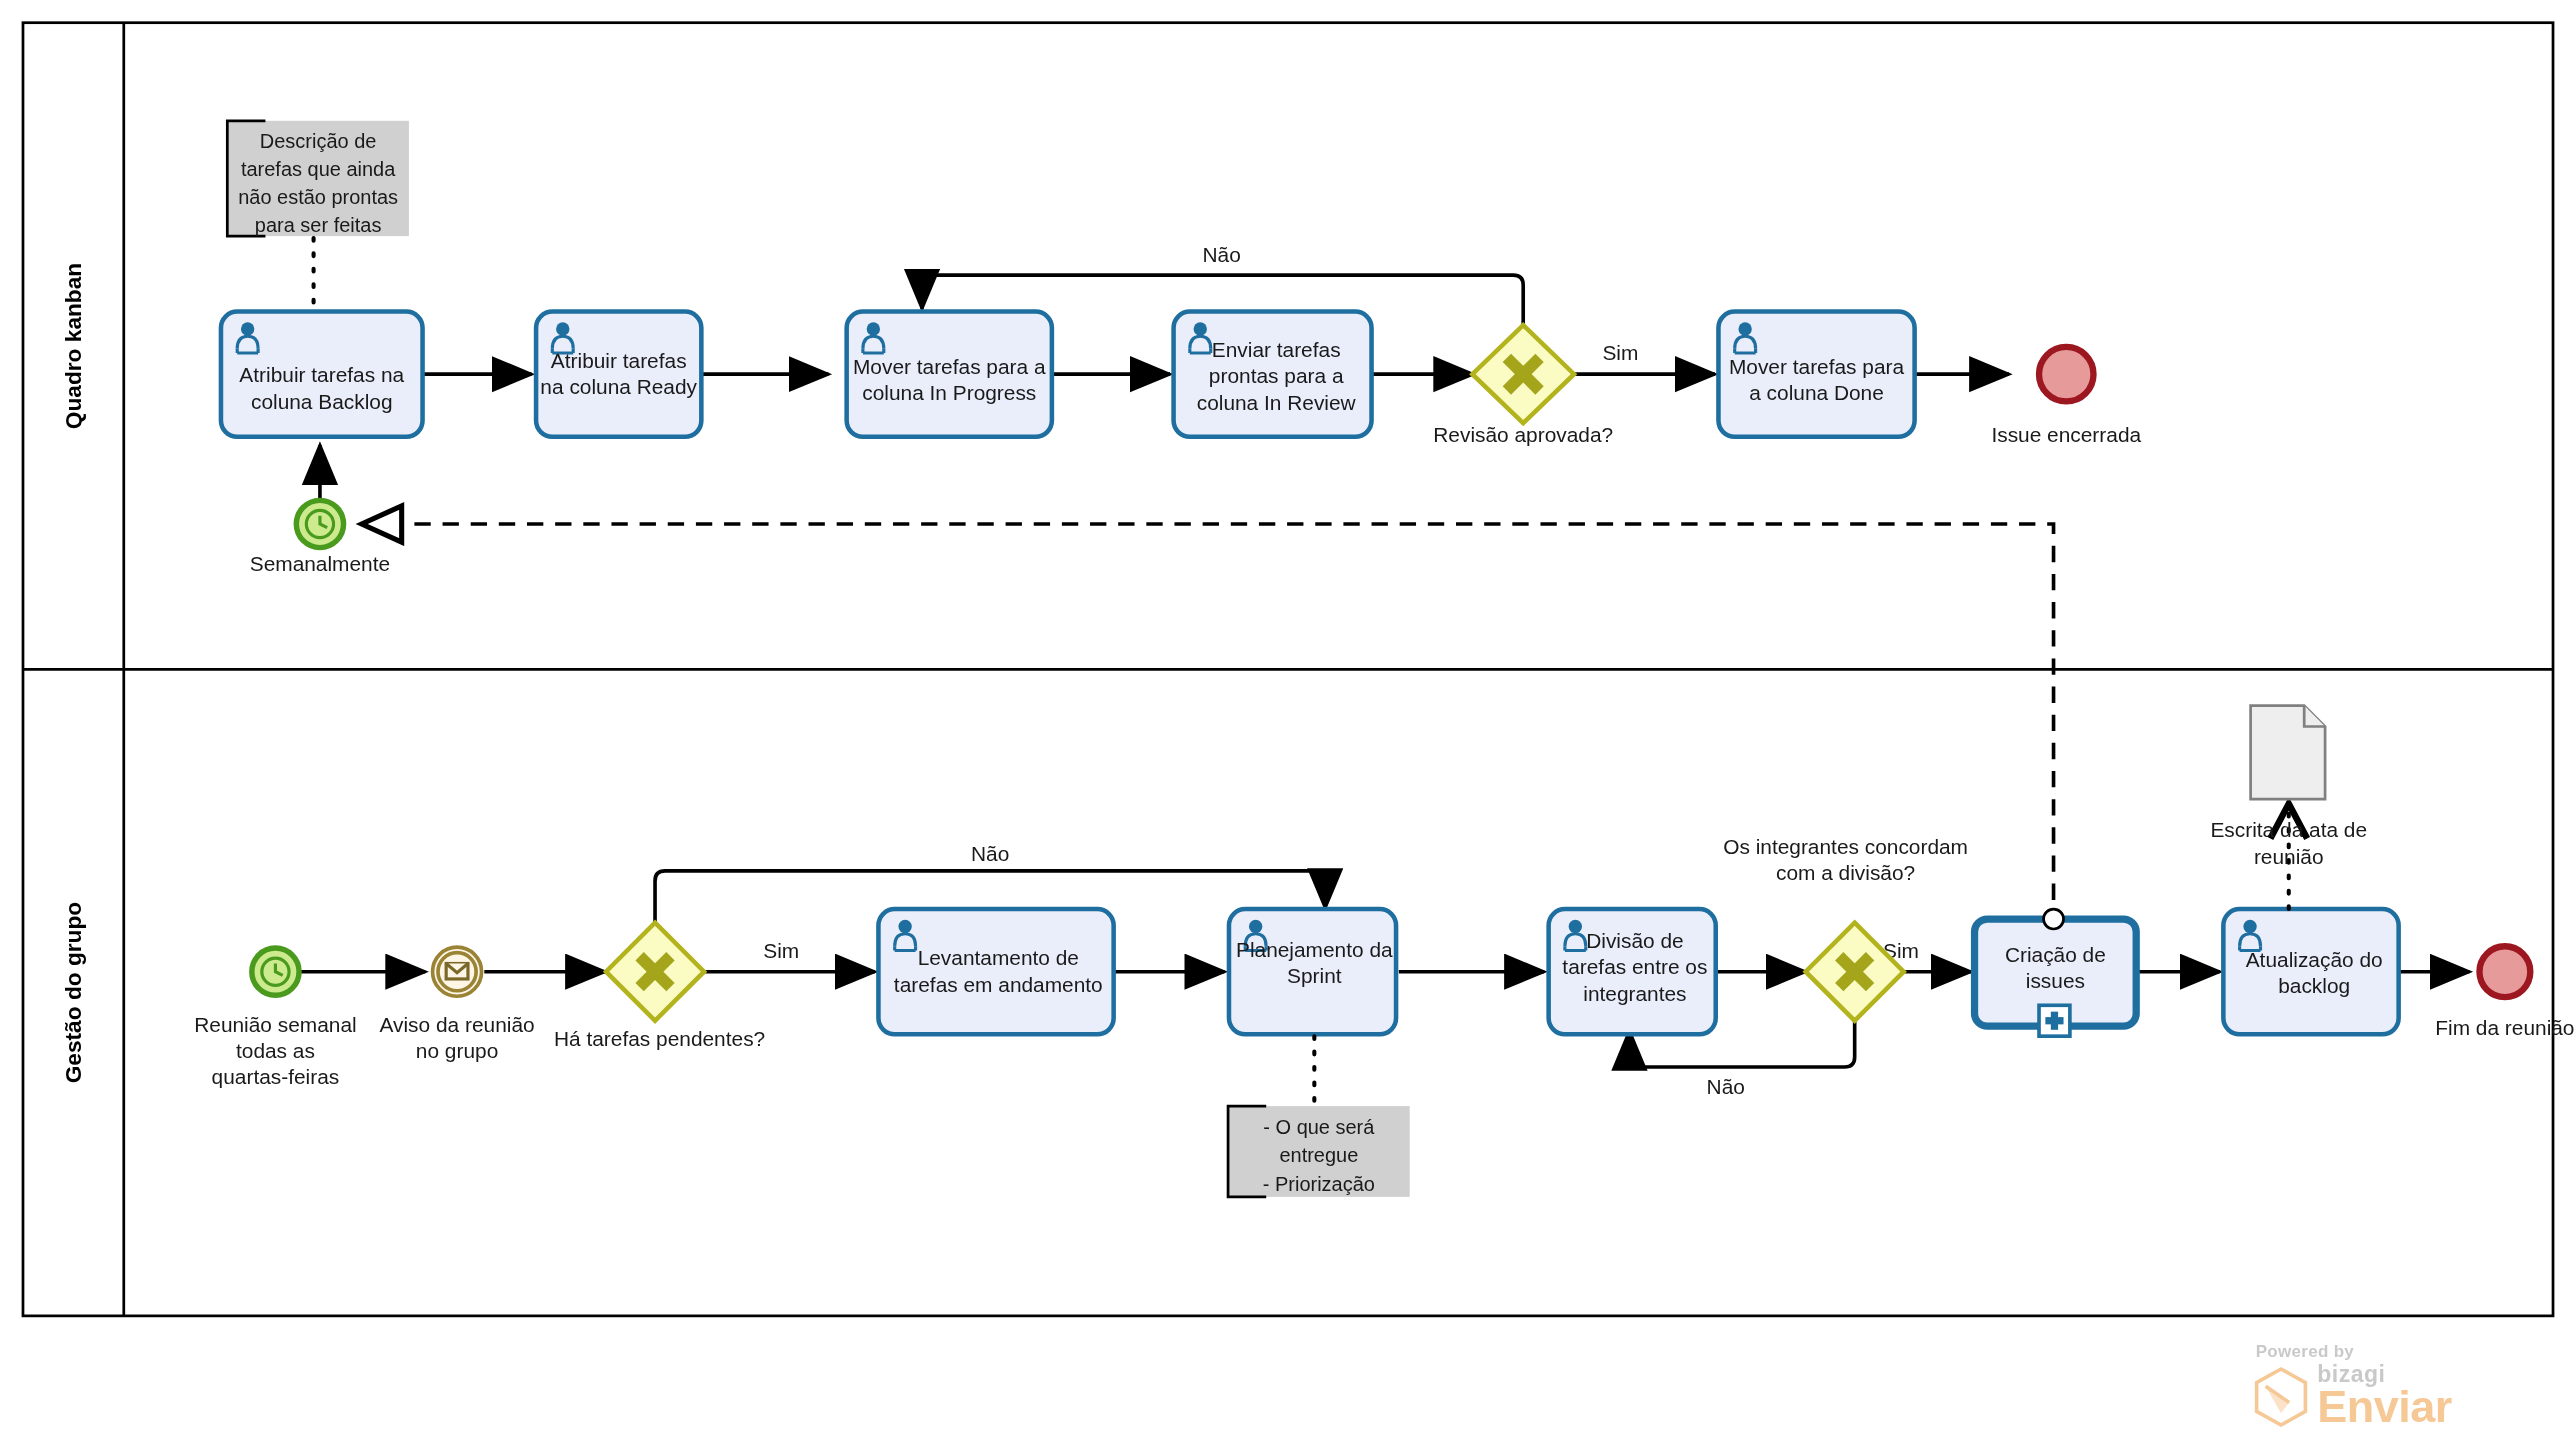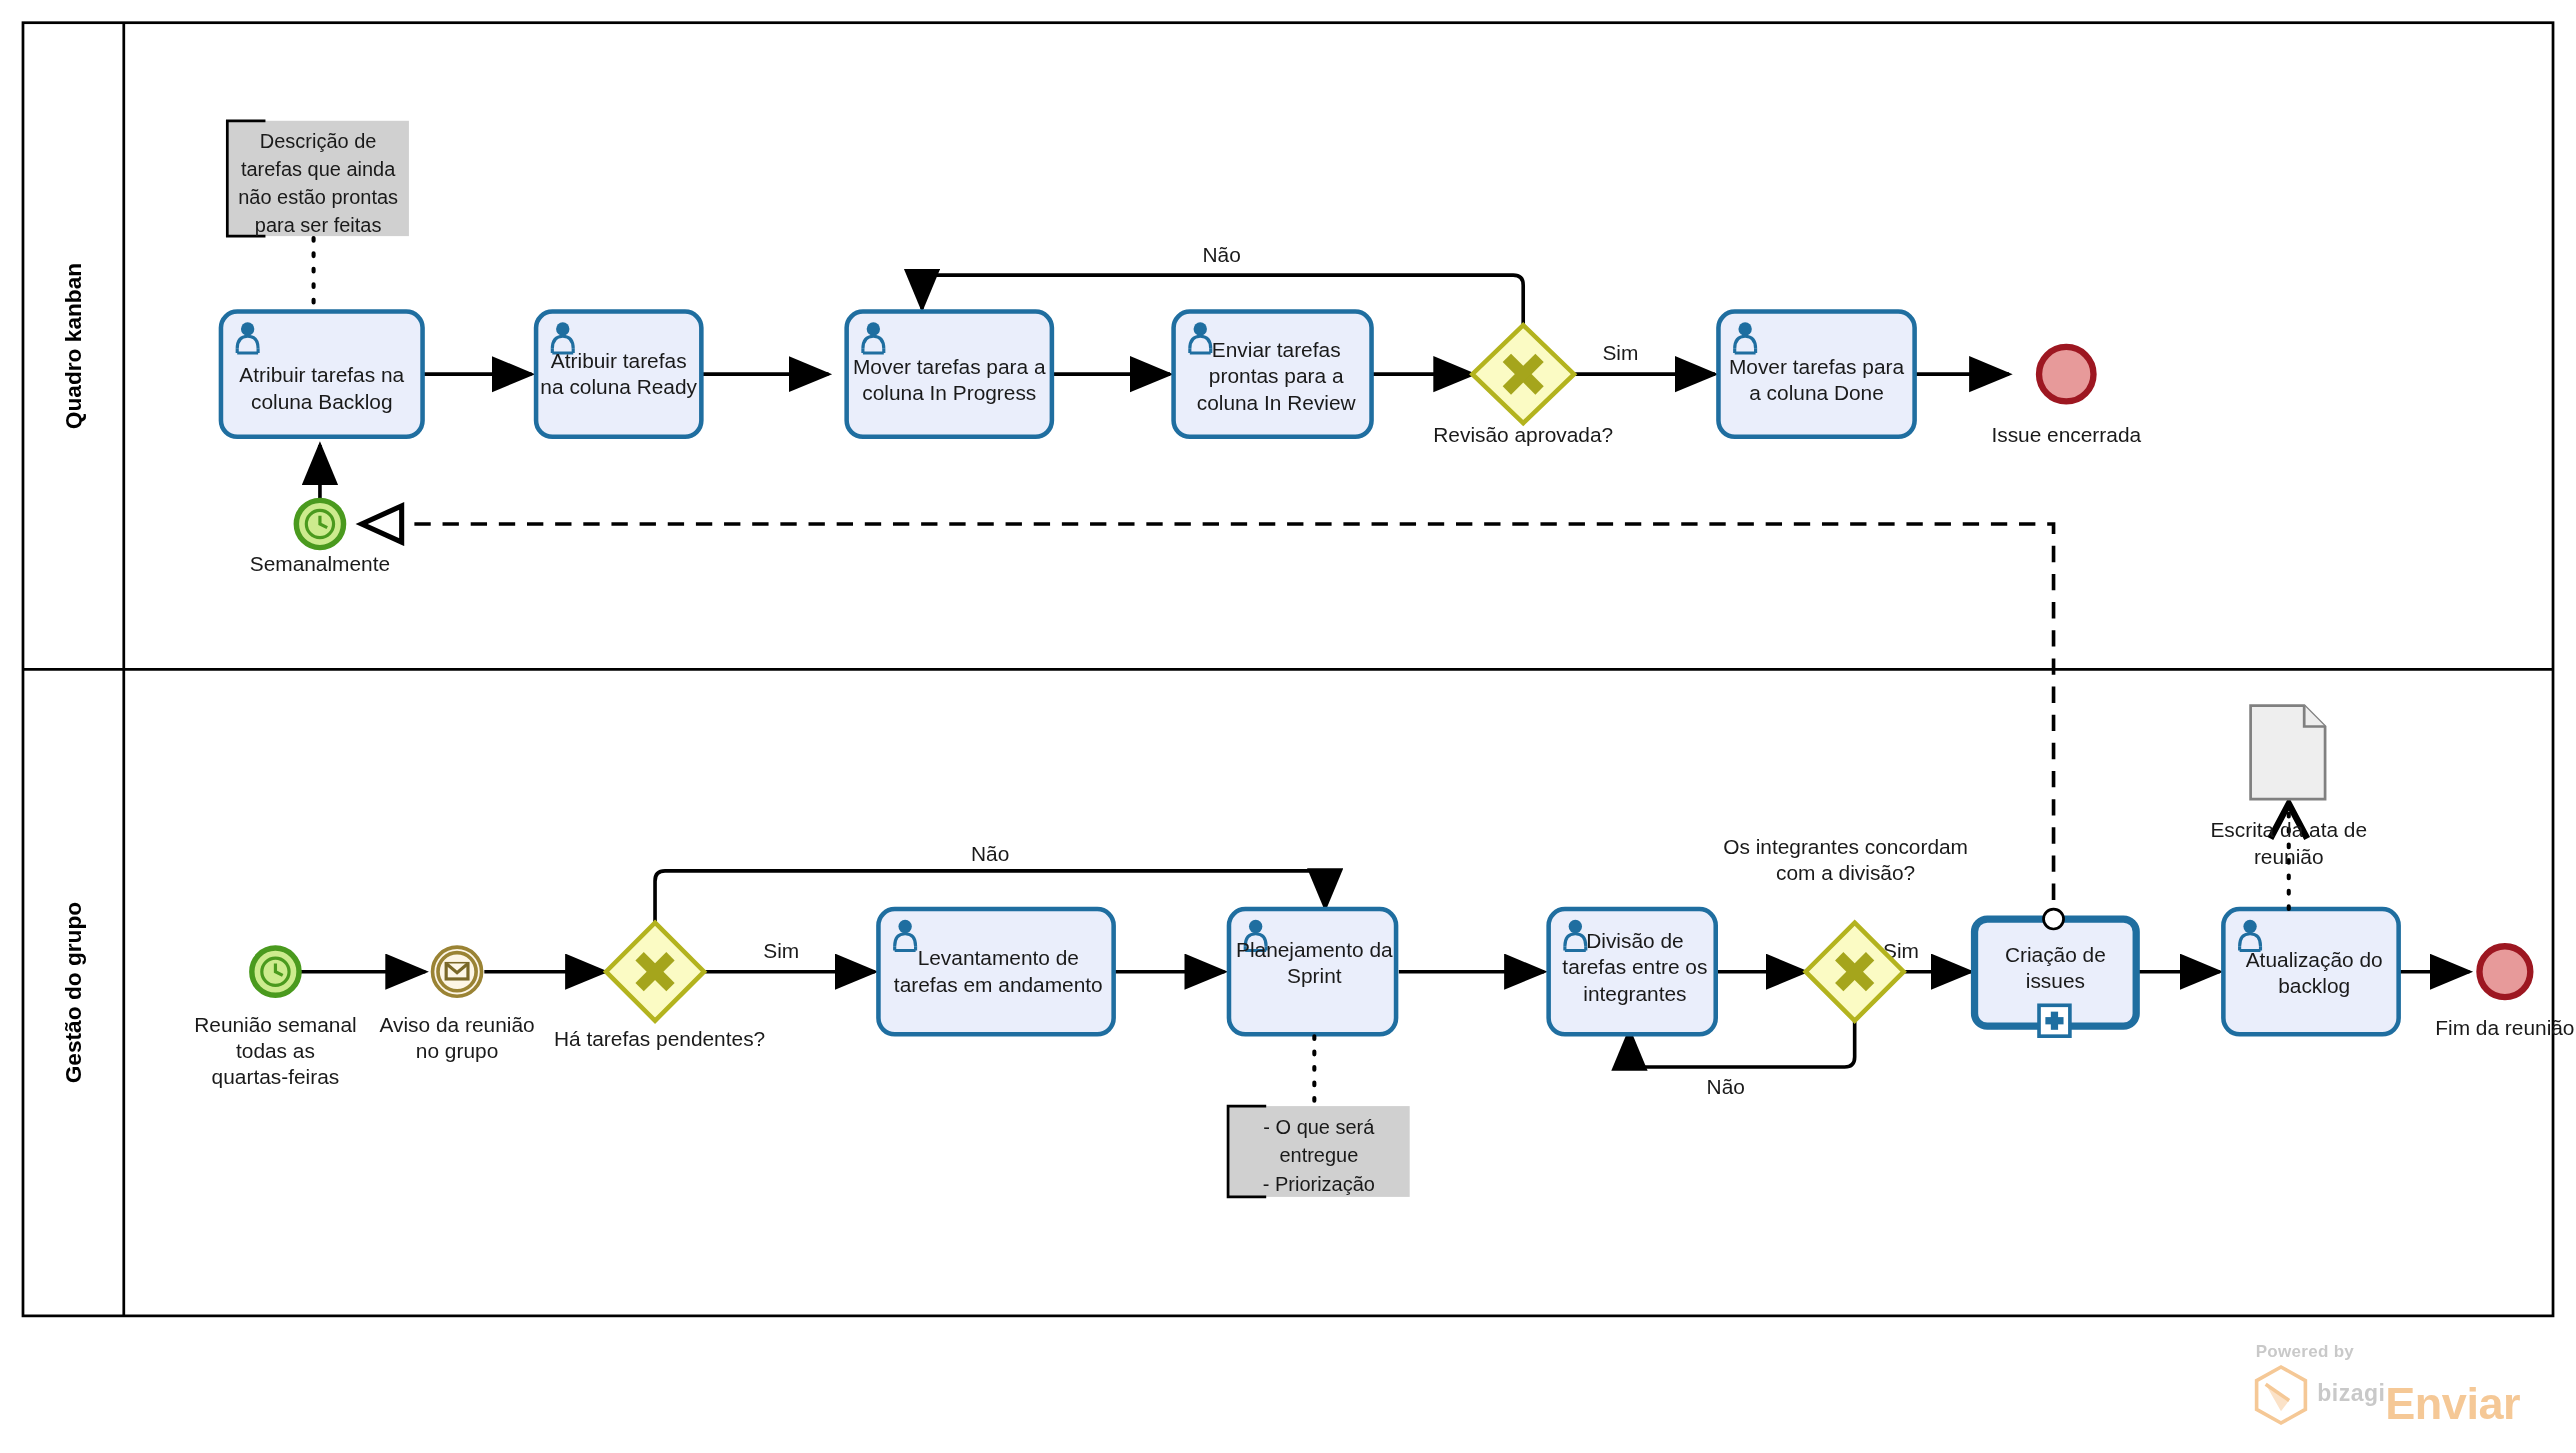--- a/index.html
+++ b/index.html
@@ -155,21 +155,21 @@
     font-size: 17px;
     color: #c9c9c9;
     letter-spacing: 0.3px;
     margin: 0 0 1.8px 2.7px;
   }
   #watermark .logo-row {
     display: flex;
     align-items: flex-end;
     gap: 8.2px;
   }
-  #watermark .brand-col { display: flex; flex-direction: row; line-height: .95; }
+  #watermark .brand-col { display: flex; flex-direction: column; line-height: .95; }
   #watermark .brand-small {
     font-family: "Liberation Sans", sans-serif;
     font-size: 23px;
     color: #c9c9c9;
     letter-spacing: 0.5px;
   }
   #watermark .brand-big {
     font-family: "Liberation Sans", sans-serif;
     font-size: 45px;
     color: #f5c896;

